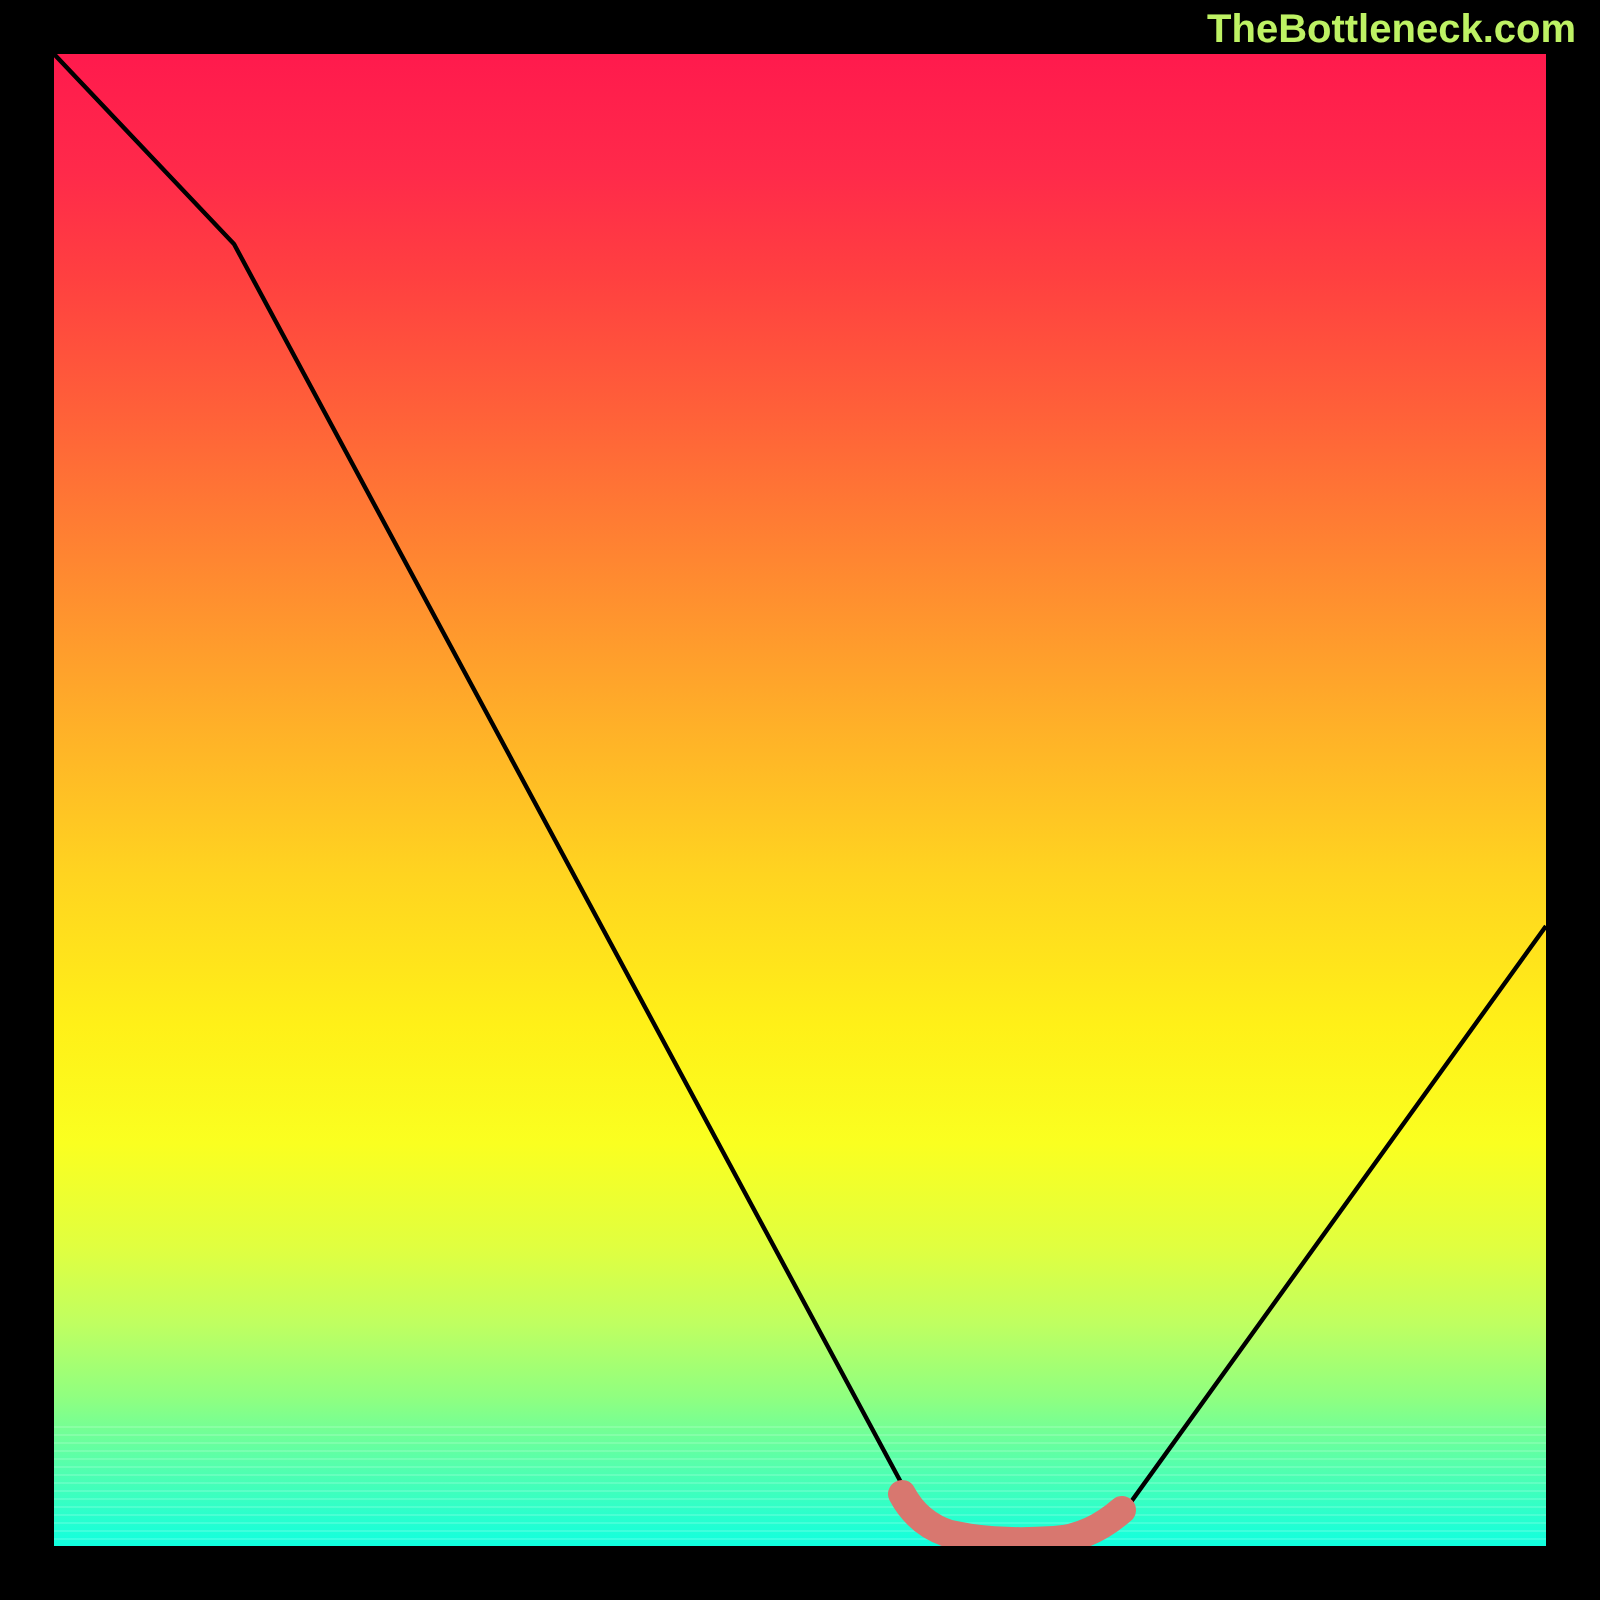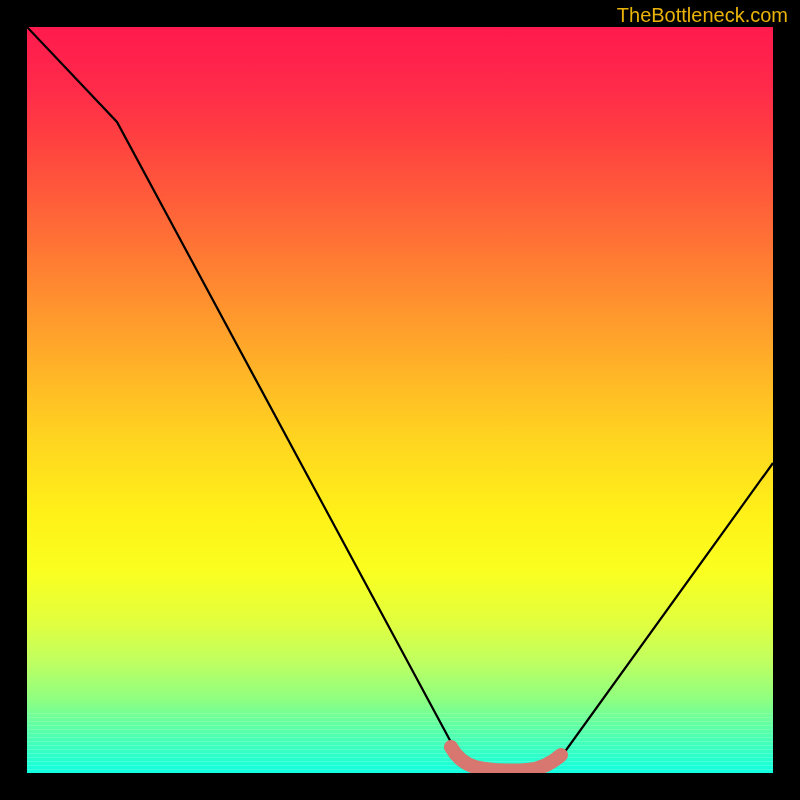--- a/index.html
+++ b/index.html
@@ -7,23 +7,23 @@
     width: 800px;
     height: 800px;
     background: #000;
     position: relative;
     font-family: Arial, sans-serif;
   }
   .watermark {
     position: absolute;
     top: 4px;
     right: 12px;
-    color: #eab308;
+    color: #bef264;
     font-size: 20px;
-    font-weight: normal;
+    font-weight: bold;
     z-index: 10;
   }
   .plot-area {
     position: absolute;
     left: 27px;
     top: 27px;
     width: 746px;
     height: 746px;
     overflow: hidden;
   }

